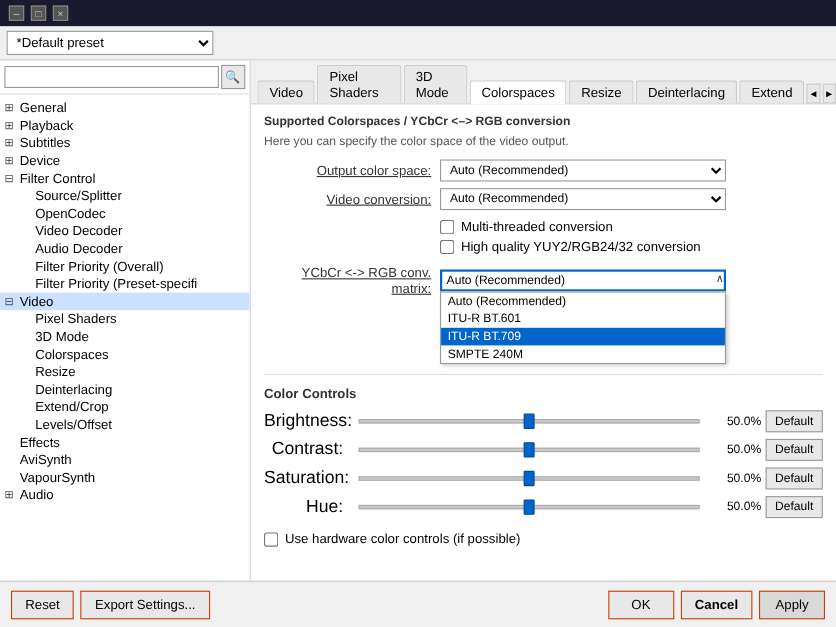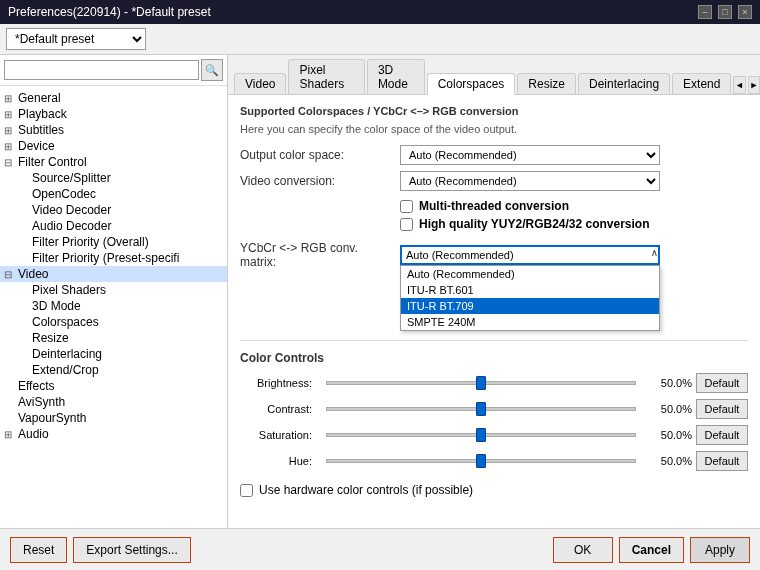--- a/index.html
+++ b/index.html
@@ -43,21 +43,21 @@
     }
     .toolbar {
       background: #f0f0f0;
       padding: 4px 6px;
       border-bottom: 1px solid #ccc;
       display: flex;
       align-items: center;
       gap: 4px;
     }
     .preset-dropdown {
-      width: 140px;
+      width: 188px;
       height: 22px;
       border: 1px solid #999;
       background: white;
       font-size: 12px;
       padding: 1px 4px;
     }
     .content-area {
       display: flex;
       flex: 1;
       overflow: hidden;
@@ -181,24 +181,25 @@
       color: #555;
       margin-bottom: 10px;
     }
     .form-row {
       display: flex;
       align-items: center;
       margin-bottom: 6px;
     }
     .form-label {
       width: 160px;
-      text-align: left;
+      text-align: right;
       padding-right: 8px;
       font-size: 12px;
       color: #333;
+      text-decoration: underline;
     }
     .form-control-area {
       flex: 1;
       display: flex;
       align-items: center;
     }
     .select-field {
       width: 260px;
       height: 20px;
       border: 1px solid #999;
@@ -210,21 +211,20 @@
       display: flex;
       align-items: center;
       padding: 2px 0;
       padding-left: 160px;
     }
     .checkbox-row input[type="checkbox"] {
       margin-right: 6px;
     }
     .checkbox-label {
       font-size: 12px;
-      font-weight: bold;
     }
     .dropdown-box {
       position: relative;
       width: 260px;
     }
     .dropdown-input {
       width: 100%;
       height: 20px;
       border: 2px solid #0066cc;
       background: white;
@@ -272,21 +272,21 @@
     }
     .slider-row {
       display: flex;
       align-items: center;
       margin-bottom: 6px;
     }
     .slider-label {
       width: 80px;
       text-align: right;
       padding-right: 8px;
-      font-size: 11px;
+      font-size: 16px;
     }
     .slider-value {
       width: 50px;
       text-align: right;
       font-size: 11px;
       margin-right: 4px;
     }
     .default-btn {
       width: 52px;
       height: 20px;
@@ -356,21 +356,20 @@
       background: #0066cc;
       cursor: pointer;
       border: 1px solid #004499;
       border-radius: 1px;
     }
   </style>
 </head>
 <body>
 
 <div class="title-bar">
-  <span>Preferences(220914) - *Default preset</span>
   <div class="title-bar-buttons">
     <div class="title-bar-btn">–</div>
     <div class="title-bar-btn">□</div>
     <div class="title-bar-btn">×</div>
   </div>
 </div>
 
 <div class="main-container">
   <div class="toolbar">
     <select class="preset-dropdown">
@@ -450,20 +449,24 @@
           <span class="expand-icon"> </span>
           <span class="tree-label">Resize</span>
         </div>
         <div class="tree-item tree-indent-1">
           <span class="expand-icon"> </span>
           <span class="tree-label">Deinterlacing</span>
         </div>
         <div class="tree-item tree-indent-1">
           <span class="expand-icon"> </span>
           <span class="tree-label">Extend/Crop</span>
+        </div>
+        <div class="tree-item tree-indent-1">
+          <span class="expand-icon"> </span>
+          <span class="tree-label">Levels/Offset</span>
         </div>
         <div class="tree-item tree-indent-0">
           <span class="expand-icon"> </span>
           <span class="tree-label">Effects</span>
         </div>
         <div class="tree-item tree-indent-0">
           <span class="expand-icon"> </span>
           <span class="tree-label">AviSynth</span>
         </div>
         <div class="tree-item tree-indent-0">

